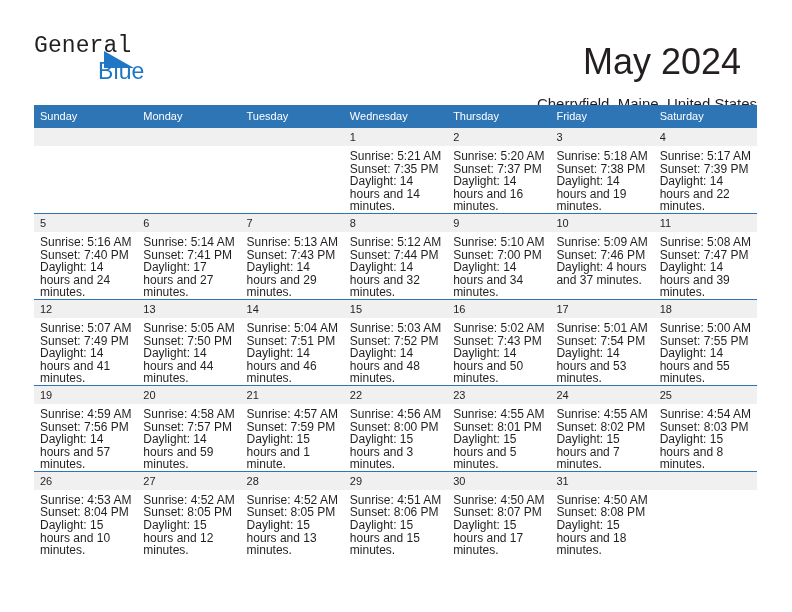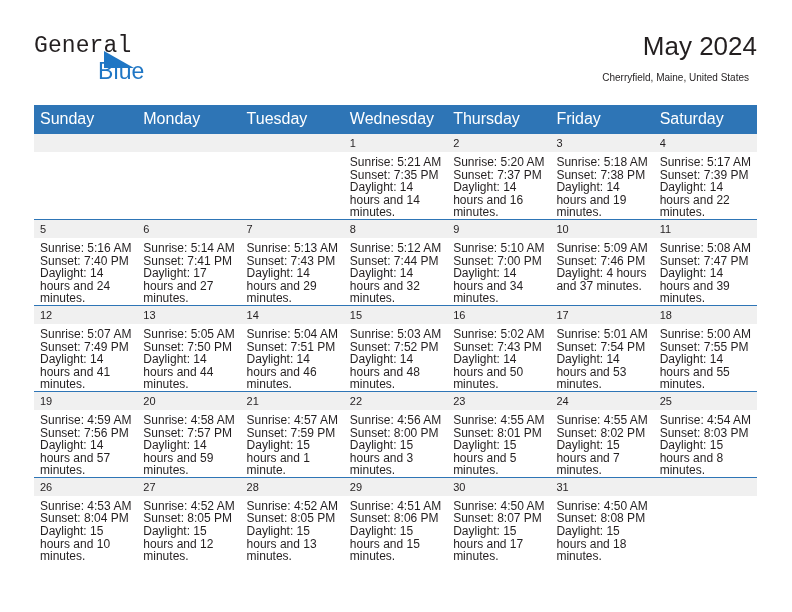--- a/index.html
+++ b/index.html
@@ -63,48 +63,48 @@
     color: #1f76c4;
     letter-spacing: 0.1px;
   }
   .title-block {
     position: absolute;
     right: 0;
     top: 0;
     text-align: right;
   }
   .cal-title {
-    font-size: 26px;
+    font-size: 36px;
     line-height: 32px;
     color: #231f20;
     font-weight: normal;
-    margin: 0;
+    margin: 16px;
     white-space: nowrap;
   }
   .cal-subtitle {
-    font-size: 10px;
+    font-size: 15px;
     line-height: 20px;
     color: #231f20;
-    margin: 6px 8px 0 0;
+    margin: 6px 0 0 0;
     white-space: nowrap;
   }
 
   
   .calendar {
     position: absolute;
     left: 34px;
     top: 105px;
     width: 723px;
     border-collapse: collapse;
     table-layout: fixed;
   }
   .calendar th {
     background: #2e75b6;
     color: #ffffff;
-    font-size: 16px;
+    font-size: 11px;
     font-weight: normal;
     text-align: left;
     padding: 5px 0 6px 6px;
     height: 10px;
     border: none;
   }
   .calendar td {
     vertical-align: top;
     padding: 0;
     border: none;

